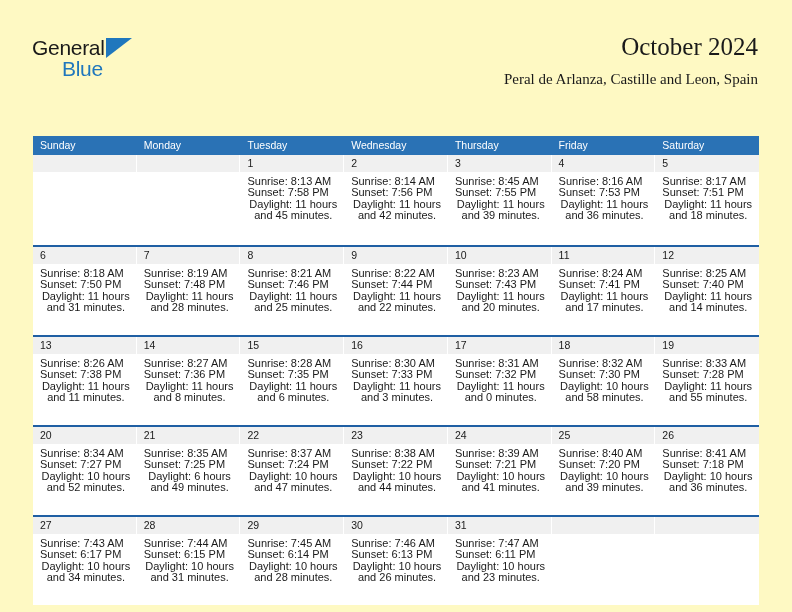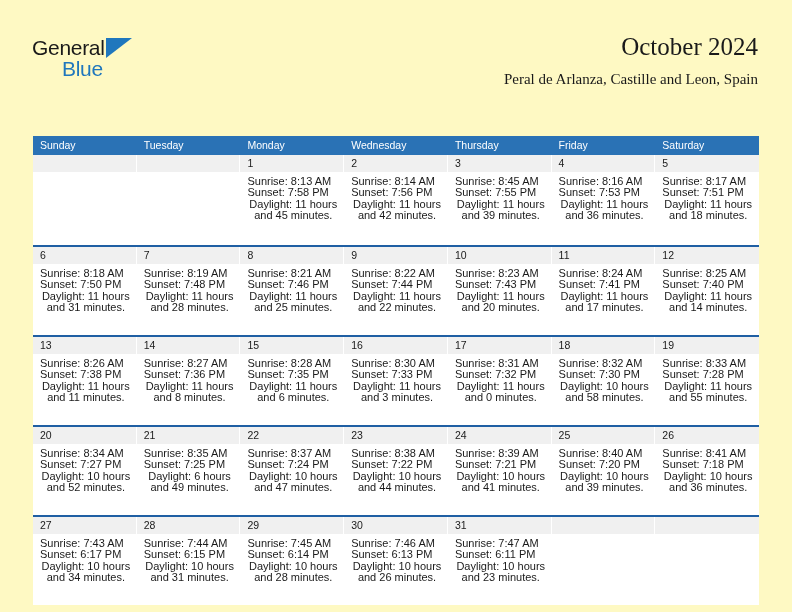--- a/index.html
+++ b/index.html
@@ -154,22 +154,22 @@
 
     <div class="title-block">
       <div class="cal-title">October 2024</div>
       <div class="cal-subtitle">Peral de Arlanza, Castille and Leon, Spain</div>
     </div>
   </div>
 
   <div class="calendar">
     <div class="dow-row">
       <div class="dow">Sunday</div>
+      <div class="dow">Monday</div>
       <div class="dow">Tuesday</div>
-      <div class="dow">Monday</div>
       <div class="dow">Wednesday</div>
       <div class="dow">Thursday</div>
       <div class="dow">Friday</div>
       <div class="dow">Saturday</div>
     </div>
 
     <div id="weeks-container">
         <div class="week">
           <div class="cell empty">
             <div class="daynum"></div>

